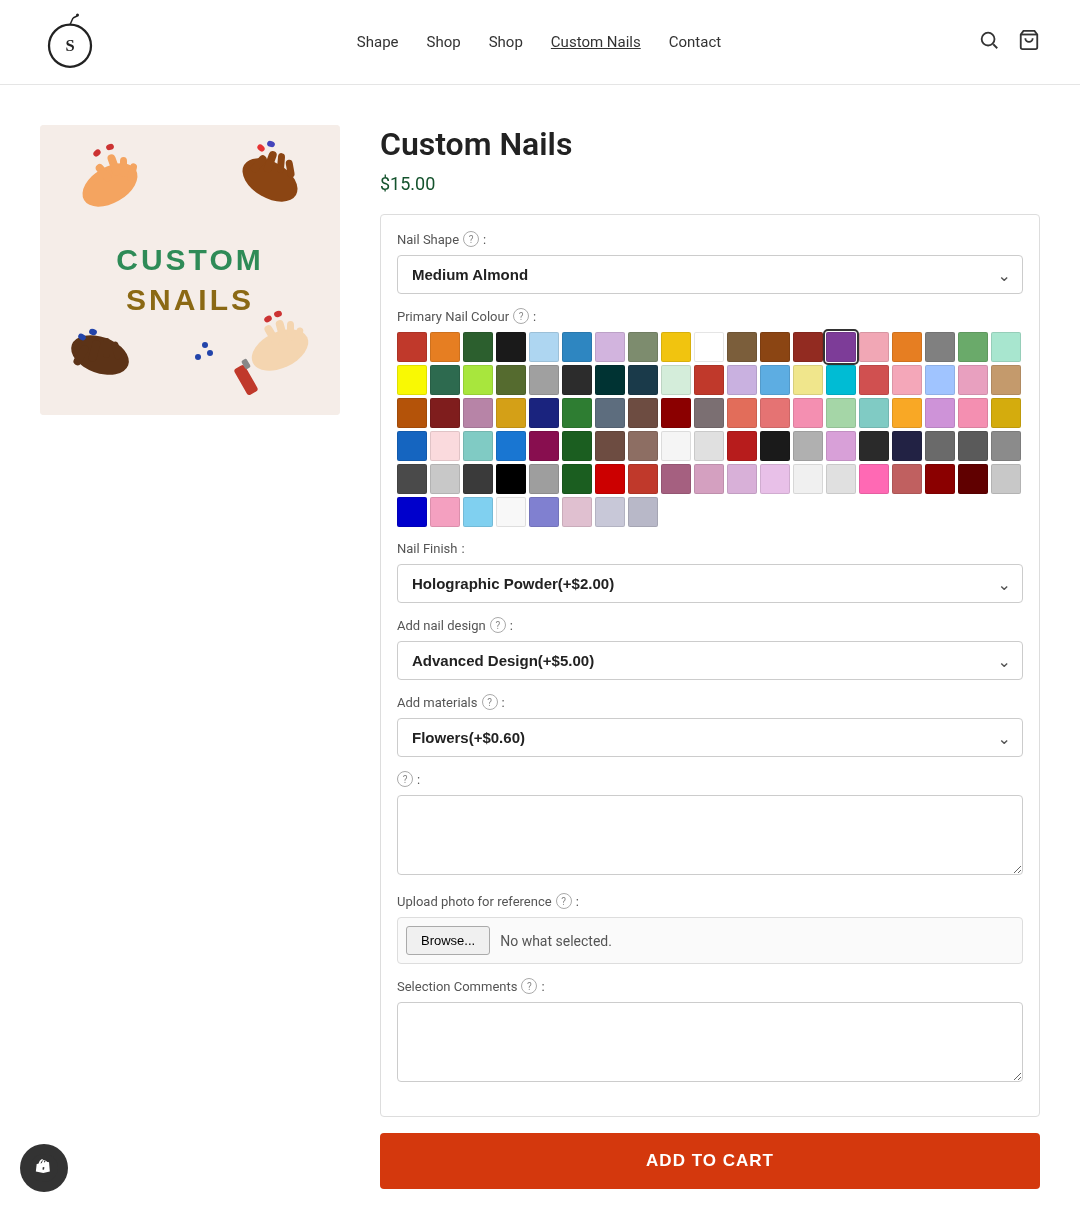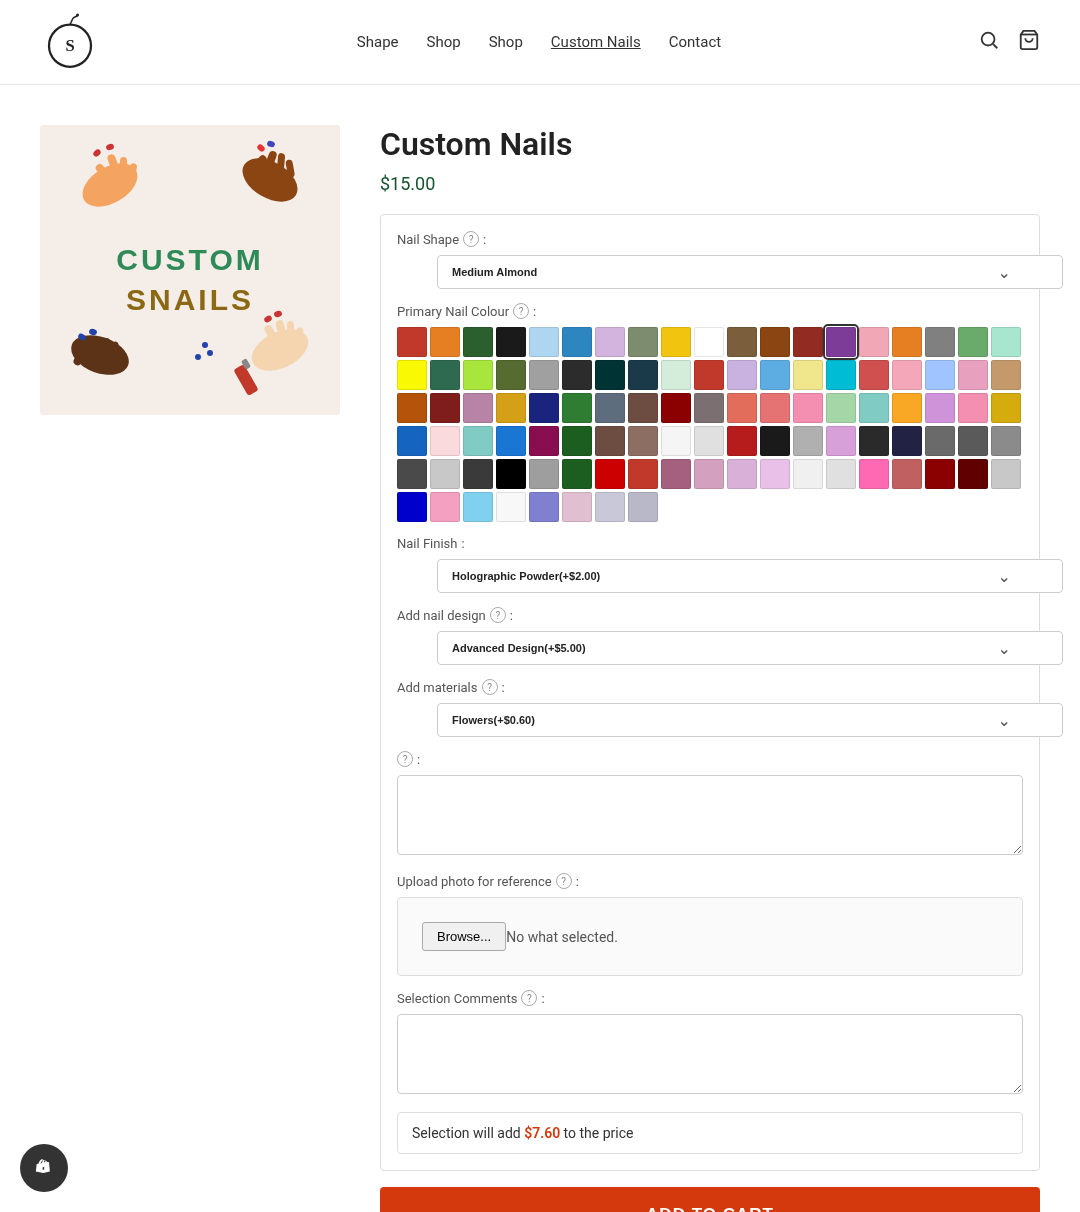--- a/index.html
+++ b/index.html
@@ -29,33 +29,33 @@
     
     
     .options-container { border: 1px solid #ddd; border-radius: 4px; padding: 16px; }
     
     .option-section { margin-bottom: 14px; }
     .option-label { font-size: 13px; color: #555; margin-bottom: 8px; display: flex; align-items: center; gap: 4px; }
     .help-icon { width: 16px; height: 16px; border: 1px solid #aaa; border-radius: 50%; display: inline-flex; align-items: center; justify-content: center; font-size: 10px; color: #888; cursor: pointer; }
     
     
     .select-wrapper { position: relative; }
-    .select-wrapper select { width: 100%; padding: 10px 36px 10px 14px; border: 1px solid #ccc; border-radius: 4px; font-size: 11px; font-weight: 600; appearance: none; background: #fff; cursor: pointer; color: #222; margin-left: 40px; }
+    .select-wrapper select { width: 100%; padding: 10px 36px 10px 14px; border: 1px solid #ccc; border-radius: 4px; font-size: 15px; font-weight: 600; appearance: none; background: #fff; cursor: pointer; color: #222; }
     .select-arrow { position: absolute; right: 12px; top: 50%; transform: translateY(-50%); pointer-events: none; font-size: 16px; color: #555; }
     
     
     .color-grid { display: flex; flex-wrap: wrap; gap: 3px; }
     .color-swatch { width: 30px; height: 30px; border: 1px solid rgba(0,0,0,0.1); cursor: pointer; border-radius: 2px; }
     .color-swatch.selected { outline: 2px solid #333; outline-offset: 1px; }
     
     
     textarea { width: 100%; border: 1px solid #ccc; border-radius: 4px; padding: 8px; font-size: 14px; resize: vertical; height: 80px; }
     
     
-    .file-upload-row { display: flex; align-items: center; padding: 24px; border: 1px solid #ddd; border-radius: 4px; background: #fafafa; }
+    .file-upload-row { display: flex; align-items: center; gap: 10px; padding: 8px; border: 1px solid #ddd; border-radius: 4px; background: #fafafa; }
     .browse-btn { padding: 6px 14px; border: 1px solid #aaa; border-radius: 3px; background: #f0f0f0; cursor: pointer; font-size: 13px; }
     .file-label { font-size: 14px; color: #555; }
     
     
     .selection-info { border: 1px solid #ddd; border-radius: 4px; padding: 12px 14px; font-size: 14px; color: #333; margin-top: 10px; }
     .selection-info .price-add { color: #d4380d; font-weight: 600; }
     
     
     .add-to-cart-btn { width: 100%; padding: 18px; background: #d4380d; color: #fff; font-size: 17px; font-weight: 700; letter-spacing: 1px; border: none; border-radius: 4px; cursor: pointer; margin-top: 16px; text-transform: uppercase; }
     
@@ -365,23 +365,20 @@
 
       <div class="option-section">
         <div class="option-label">
           <span>Selection Comments</span>
           <span class="help-icon">?</span>
           <span> :</span>
         </div>
         <textarea style=""></textarea>
       </div>
 
-      <div class="selection-info">
-        <span>Selection will add </span><span class="price-add">$7.60</span><span> to the price</span>
-      </div>
 
     </div>
 
     
     <button class="add-to-cart-btn">ADD TO CART</button>
 
   </div>
 </div>
 
 <div class="shopify-badge">

